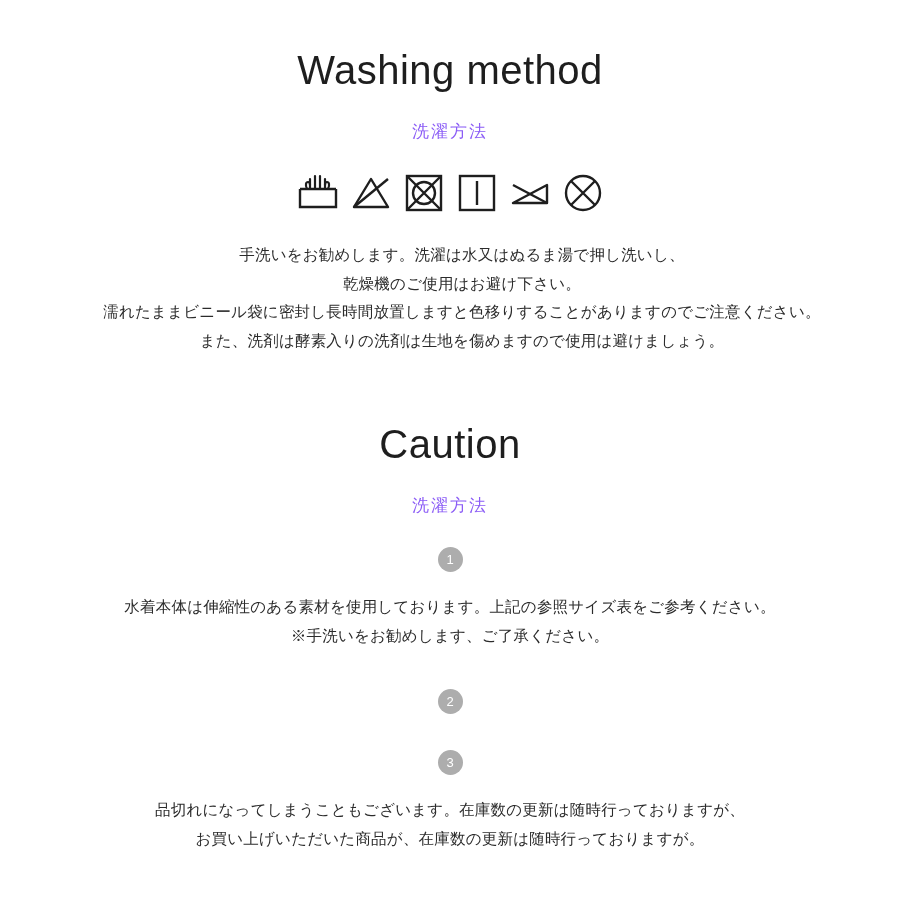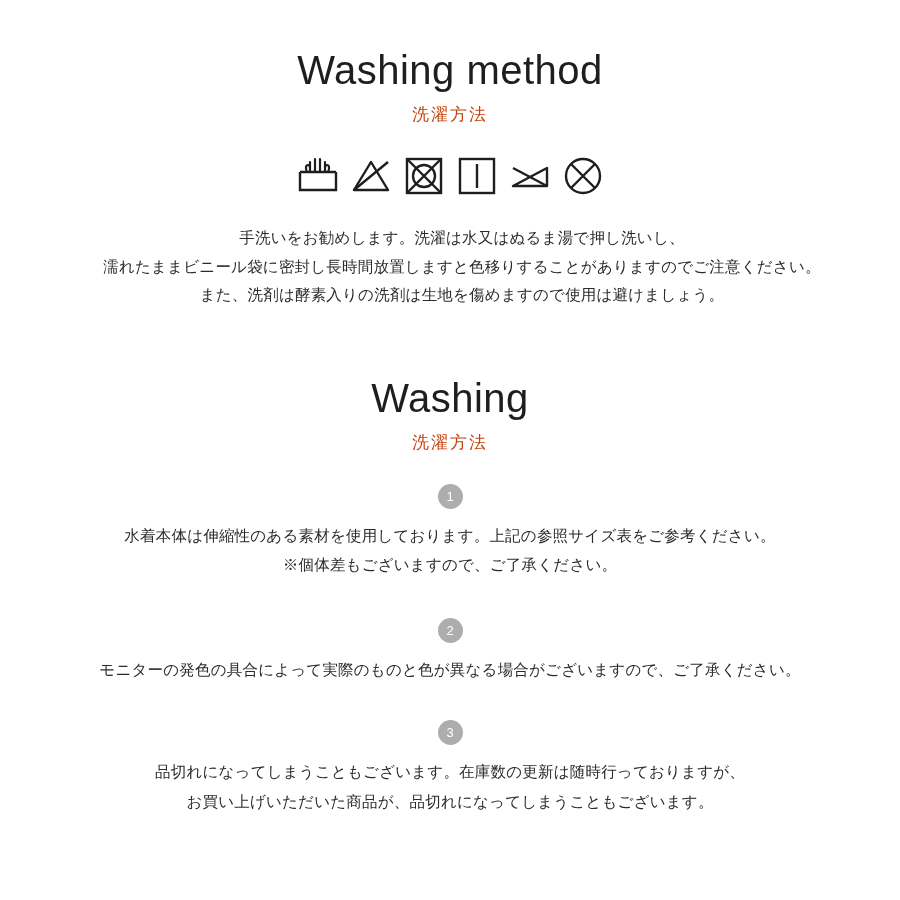--- a/index.html
+++ b/index.html
@@ -30,22 +30,22 @@
     font-size: 40px;
     font-weight: 400;
     letter-spacing: 0.5px;
     color: #1e1e1e;
     line-height: 1.2;
     margin: 0;
   }
   .title-ja {
     font-size: 17px;
     font-weight: 400;
-    color: #c2410c;
-    margin-top: 9px;
+    color: #8b5cf6;
+    margin-top: 26px;
     letter-spacing: 2px;
   }
 
   .symbols {
     margin-top: 30px;
     display: flex;
     justify-content: center;
     align-items: center;
     gap: 11px;
   }
@@ -82,21 +82,21 @@
     border-radius: 50%;
     background: #adadad;
     color: #ffffff;
     font-size: 13px;
     line-height: 25px;
     display: inline-block;
     text-align: center;
     font-family: "Liberation Sans", sans-serif;
   }
   .caution-text {
-    margin-top: 12px;
+    margin-top: 20px;
     font-size: 15.5px;
     line-height: 1.9;
     color: #2b2b2b;
     letter-spacing: 0.2px;
   }
   .caution-text div {
     white-space: nowrap;
   }
   .item-gap-1 { margin-top: 38px; }
   .item-gap-2 { margin-top: 36px; }
@@ -154,50 +154,48 @@
       <span>
         <svg width="42" height="40" viewBox="0 0 42 40">
           <circle cx="21" cy="20" r="17" fill="none" stroke="#1e1e1e" stroke-width="2.4"></circle>
           <path d="M9 8 L33 32 M33 8 L9 32" fill="none" stroke="#1e1e1e" stroke-width="2.4"></path>
         </svg>
       </span>
     </div>
 
     <div class="wash-text">
       <div>手洗いをお勧めします。洗濯は水又はぬるま湯で押し洗いし、</div>
+      <div>乾燥機のご使用はお避け下さい。</div>
       <div>濡れたままビニール袋に密封し長時間放置しますと色移りすることがありますのでご注意ください。</div>
       <div>また、洗剤は酵素入りの洗剤は生地を傷めますので使用は避けましょう。</div>
     </div>
   </div>
 
   <div class="section-caution">
-    <h1 class="title-en">Washing</h1>
+    <h1 class="title-en">Caution</h1>
     <div class="title-ja">洗濯方法</div>
 
     <div class="caution-list">
 
       <div class="caution-item">
         <span class="badge">1</span>
         <div class="caution-text">
           <div>水着本体は伸縮性のある素材を使用しております。上記の参照サイズ表をご参考ください。</div>
-          <div>※個体差もございますので、ご了承ください。</div>
+          <div>※手洗いをお勧めします、ご了承ください。</div>
         </div>
       </div>
 
       <div class="caution-item item-gap-1">
         <span class="badge">2</span>
-        <div class="caution-text">
-          <div>モニターの発色の具合によって実際のものと色が異なる場合がございますので、ご了承ください。</div>
-        </div>
       </div>
 
       <div class="caution-item item-gap-2">
         <span class="badge">3</span>
         <div class="caution-text">
           <div>品切れになってしまうこともございます。在庫数の更新は随時行っておりますが、</div>
-          <div>お買い上げいただいた商品が、品切れになってしまうこともございます。</div>
+          <div>お買い上げいただいた商品が、在庫数の更新は随時行っておりますが。</div>
         </div>
       </div>
 
     </div>
   </div>
 
 </div>
 
 </body></html>

